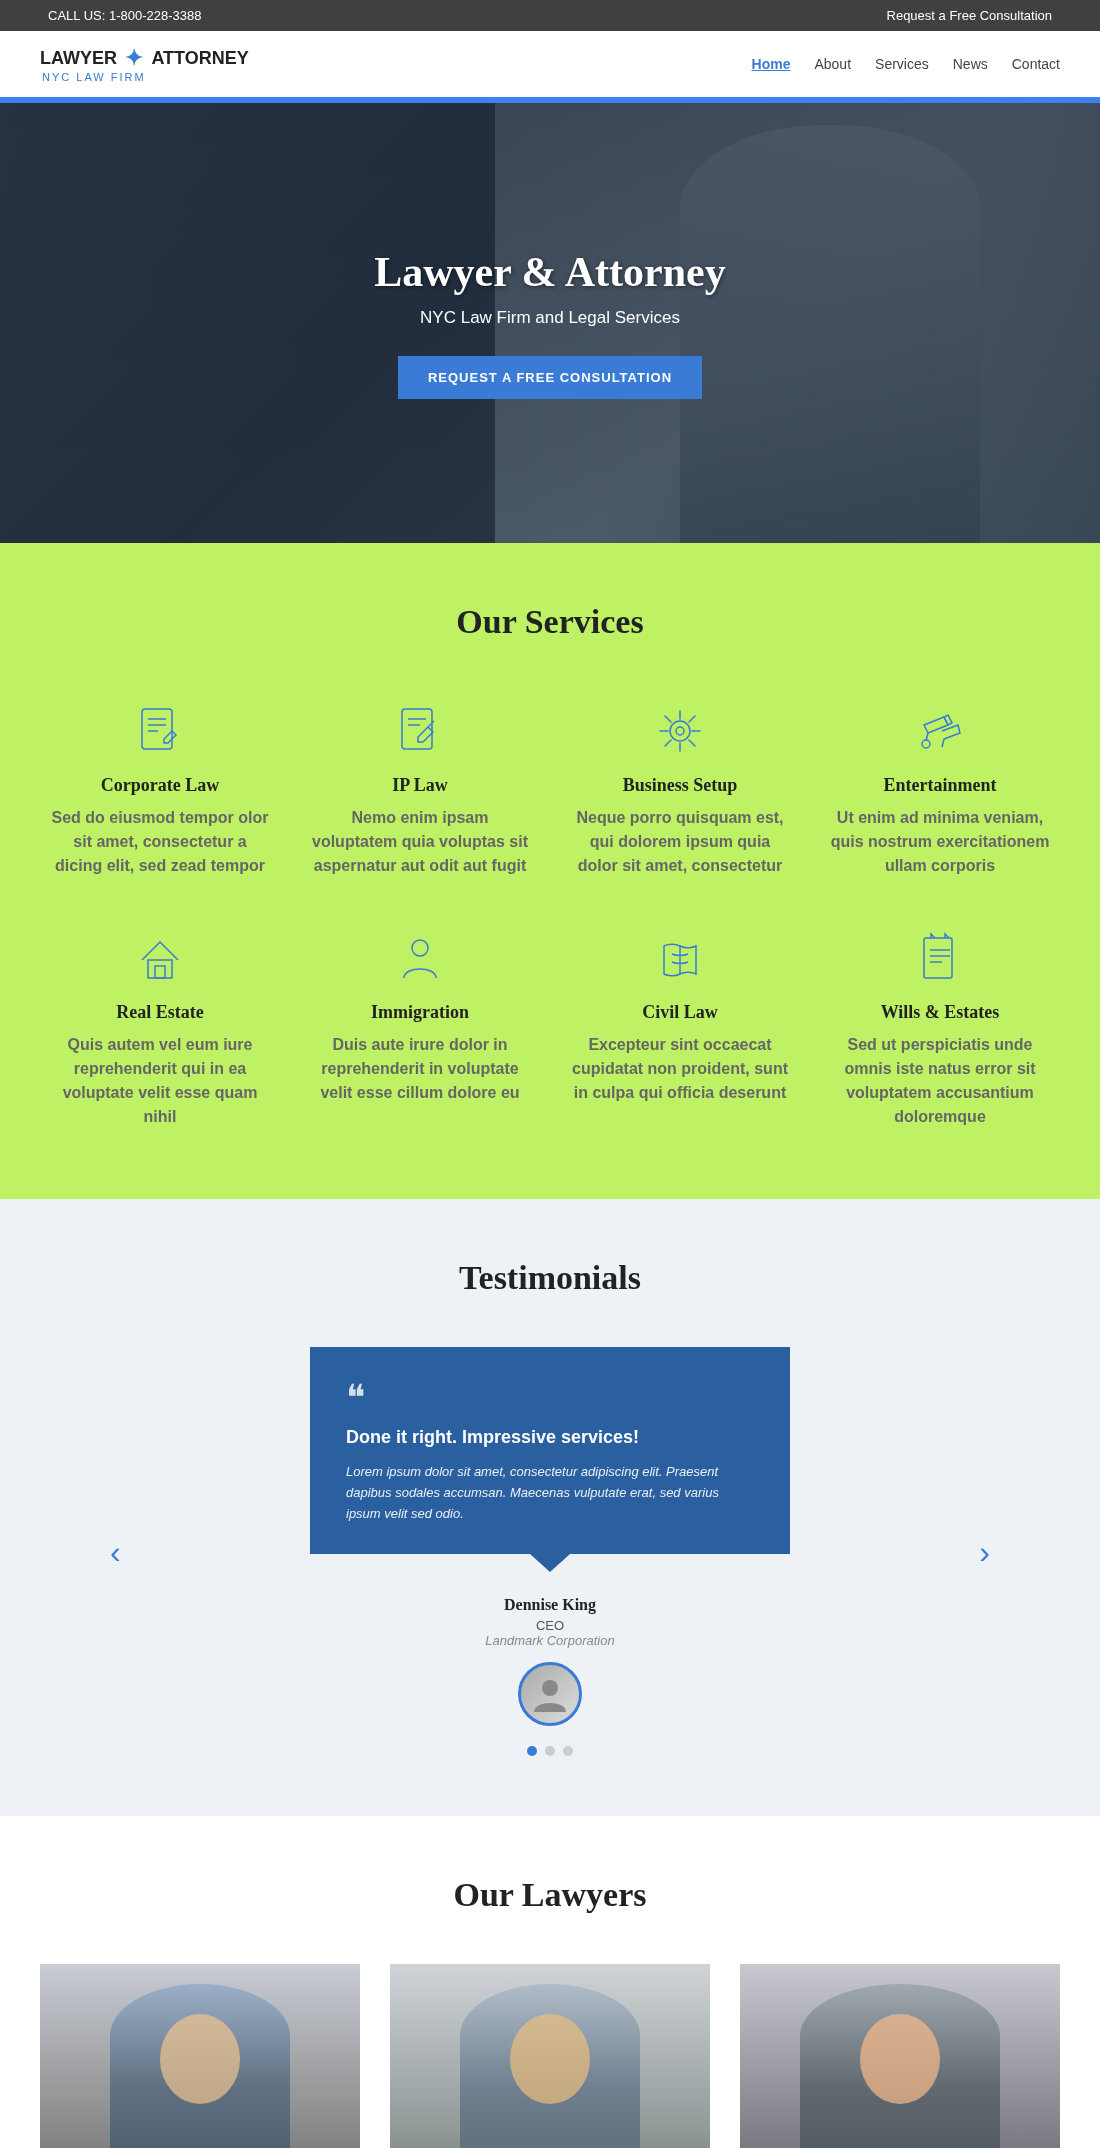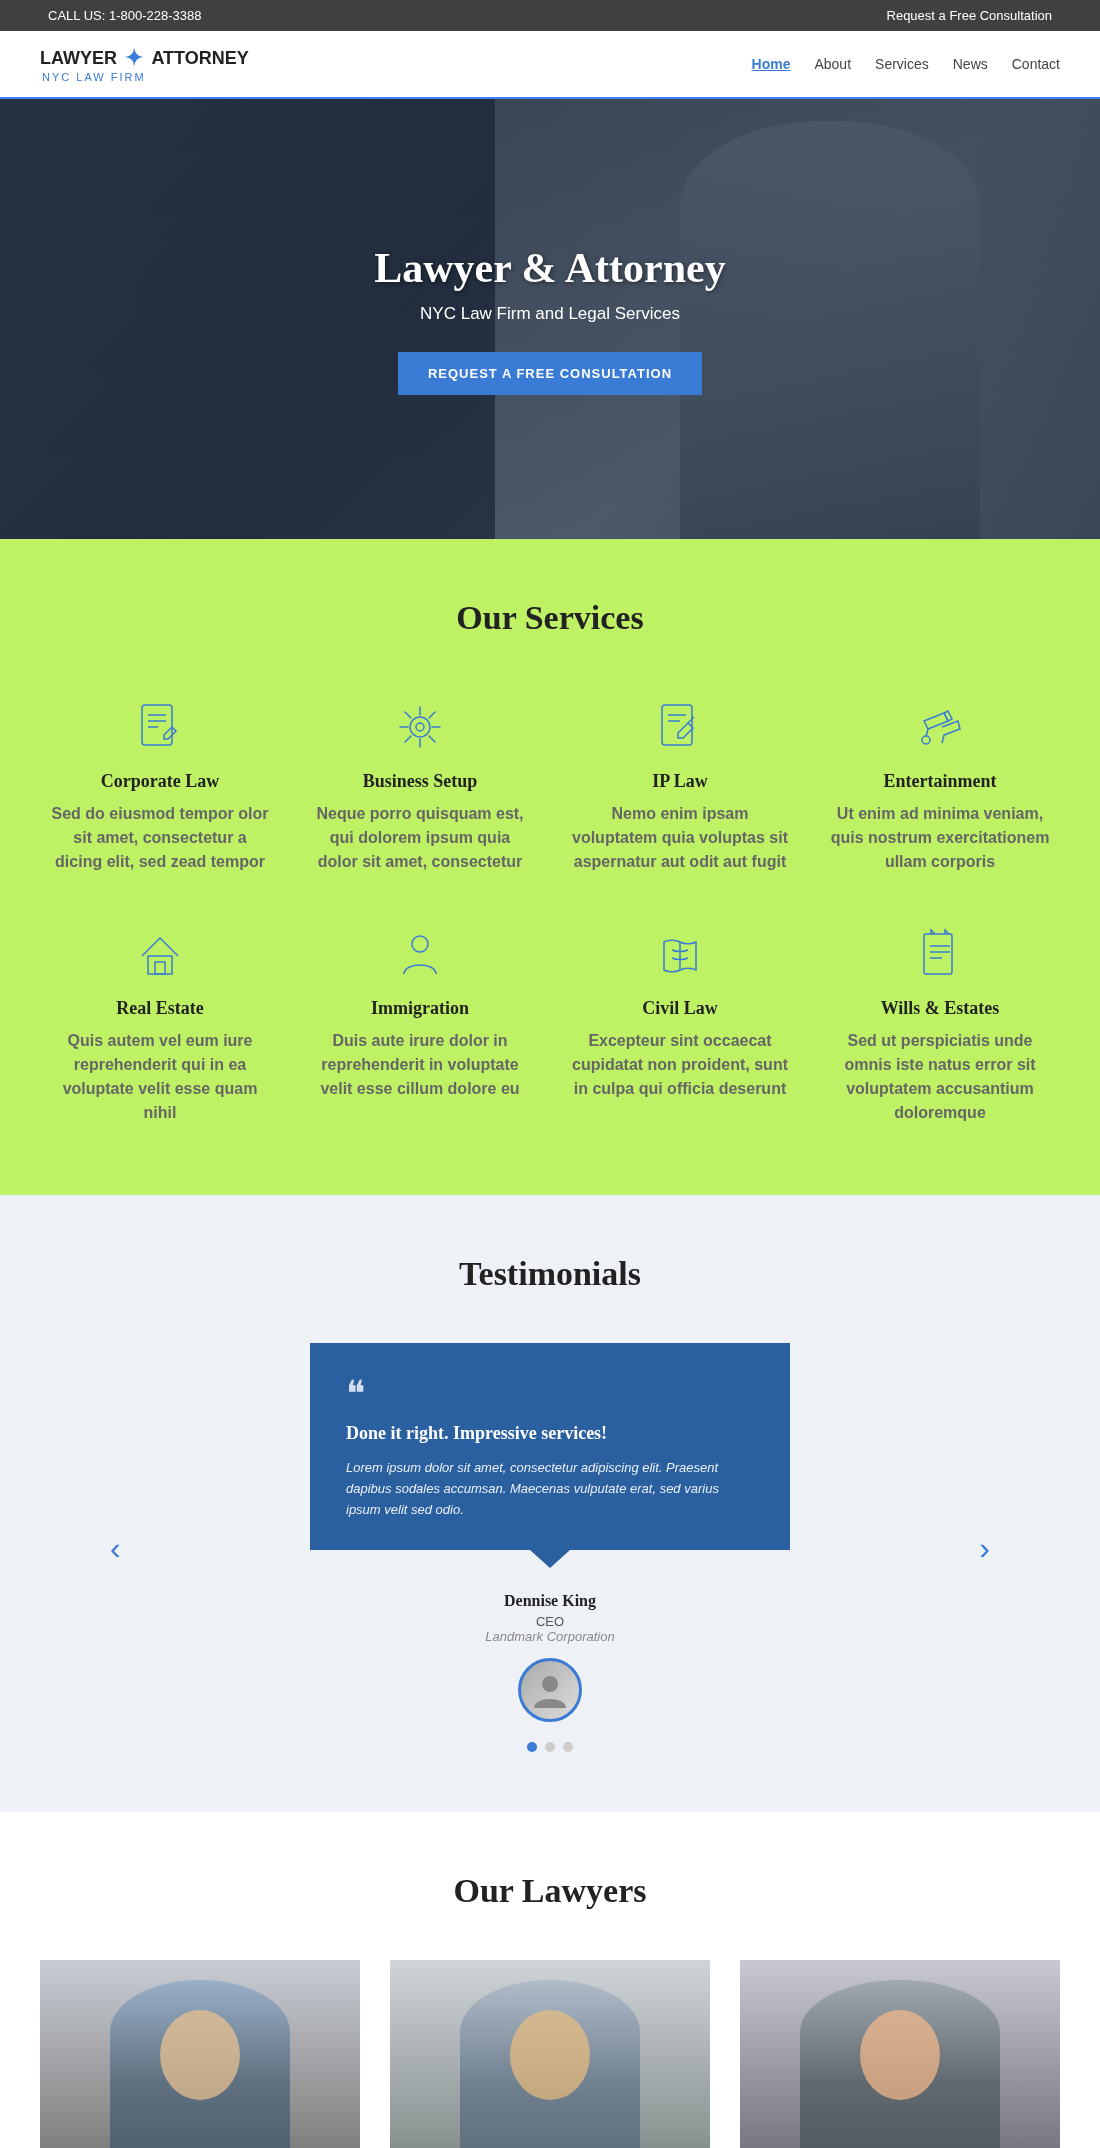--- a/index.html
+++ b/index.html
@@ -17,21 +17,21 @@
       align-items: center;
     }
 
     
     .nav-wrapper {
       background: #fff;
       padding: 14px 40px;
       display: flex;
       justify-content: space-between;
       align-items: center;
-      border-bottom: 2px solid #3b82f6;
+      border-bottom: 6px solid #3b82f6;
     }
     .logo-area { display: flex; flex-direction: column; }
     .logo-title { display: flex; align-items: center; gap: 8px; font-size: 18px; font-weight: bold; color: #222; font-family: Arial, sans-serif; }
     .logo-icon { color: #3a7bd5; font-size: 22px; }
     .logo-sub { color: #3a7bd5; font-size: 11px; letter-spacing: 2px; font-family: Arial, sans-serif; margin-left: 2px; }
     .nav-links { display: flex; gap: 24px; align-items: center; font-family: Arial, sans-serif; font-size: 14px; }
     .nav-links a { text-decoration: none; color: #444; }
     .nav-links a.active { color: #3a7bd5; font-weight: bold; text-decoration: underline; }
 
     
@@ -120,21 +120,21 @@
     }
     .testimonial-card {
       background: #2a5fa0;
       color: #fff;
       padding: 30px 36px;
       max-width: 480px;
       margin: 0 auto 0;
       position: relative;
     }
     .quote-mark { font-size: 36px; color: #fff; opacity: 0.8; font-family: Georgia; margin-bottom: 8px; display: block; }
-    .testimonial-text { font-size: 18px; font-weight: bold; margin-bottom: 14px; font-family: Liberation Serif, serif; }
+    .testimonial-text { font-size: 18px; font-weight: bold; margin-bottom: 14px; font-family: Liberation Sans, sans-serif; }
     .testimonial-body { font-style: italic; font-size: 13px; font-family: Arial, sans-serif; line-height: 1.6; opacity: 0.9; }
     .triangle-down {
       width: 0; height: 0;
       border-left: 20px solid transparent;
       border-right: 20px solid transparent;
       border-top: 18px solid #2a5fa0;
       margin: 0 auto;
     }
     .testimonial-person {
       text-align: center;
@@ -246,41 +246,41 @@
             <path d="M30 34 l8-8 4 4 -8 8 -4 0 0-4z"></path>
           </svg>
       </div>
       <div class="service-title">Corporate Law</div>
       <div class="service-desc">Sed do eiusmod tempor olor sit amet, consectetur a dicing elit, sed zead tempor</div>
     </div>
 
     <div class="service-item">
       <div class="service-icon">
         <svg viewBox="0 0 52 52">
-            <circle cx="26" cy="26" r="10"></circle>
-            <circle cx="26" cy="26" r="4"></circle>
-            <path d="M26 6 L26 14 M26 38 L26 46 M6 26 L14 26 M38 26 L46 26 M11 11 L17 17 M35 35 L41 41 M41 11 L35 17 M17 35 L11 41" stroke-linecap="round"></path>
-          </svg>
-      </div>
-      <div class="service-title">Business Setup</div>
-      <div class="service-desc">Neque porro quisquam est, qui dolorem ipsum quia dolor sit amet, consectetur</div>
-    </div>
-
-    <div class="service-item">
-      <div class="service-icon">
-        <svg viewBox="0 0 52 52">
             <rect x="8" y="4" width="30" height="40" rx="3"></rect>
             <line x1="14" y1="14" x2="32" y2="14"></line>
             <line x1="14" y1="20" x2="26" y2="20"></line>
             <path d="M24 32 l10-10 5 5 -10 10 -5 0 0-5z"></path>
             <line x1="34" y1="22" x2="40" y2="16"></line>
           </svg>
       </div>
       <div class="service-title">IP Law</div>
       <div class="service-desc">Nemo enim ipsam voluptatem quia voluptas sit aspernatur aut odit aut fugit</div>
+    </div>
+
+    <div class="service-item">
+      <div class="service-icon">
+        <svg viewBox="0 0 52 52">
+            <circle cx="26" cy="26" r="10"></circle>
+            <circle cx="26" cy="26" r="4"></circle>
+            <path d="M26 6 L26 14 M26 38 L26 46 M6 26 L14 26 M38 26 L46 26 M11 11 L17 17 M35 35 L41 41 M41 11 L35 17 M17 35 L11 41" stroke-linecap="round"></path>
+          </svg>
+      </div>
+      <div class="service-title">Business Setup</div>
+      <div class="service-desc">Neque porro quisquam est, qui dolorem ipsum quia dolor sit amet, consectetur</div>
     </div>
 
     <div class="service-item">
       <div class="service-icon">
         <svg viewBox="0 0 52 52">
             <path d="M10 20 L30 12 L34 20 L14 28 Z"></path>
             <path d="M30 12 L34 20 L38 18 L34 10 Z"></path>
             <line x1="14" y1="28" x2="12" y2="36"></line>
             <circle cx="12" cy="39" r="4"></circle>
             <path d="M28 26 L44 20 L46 28 L30 34"></path>

